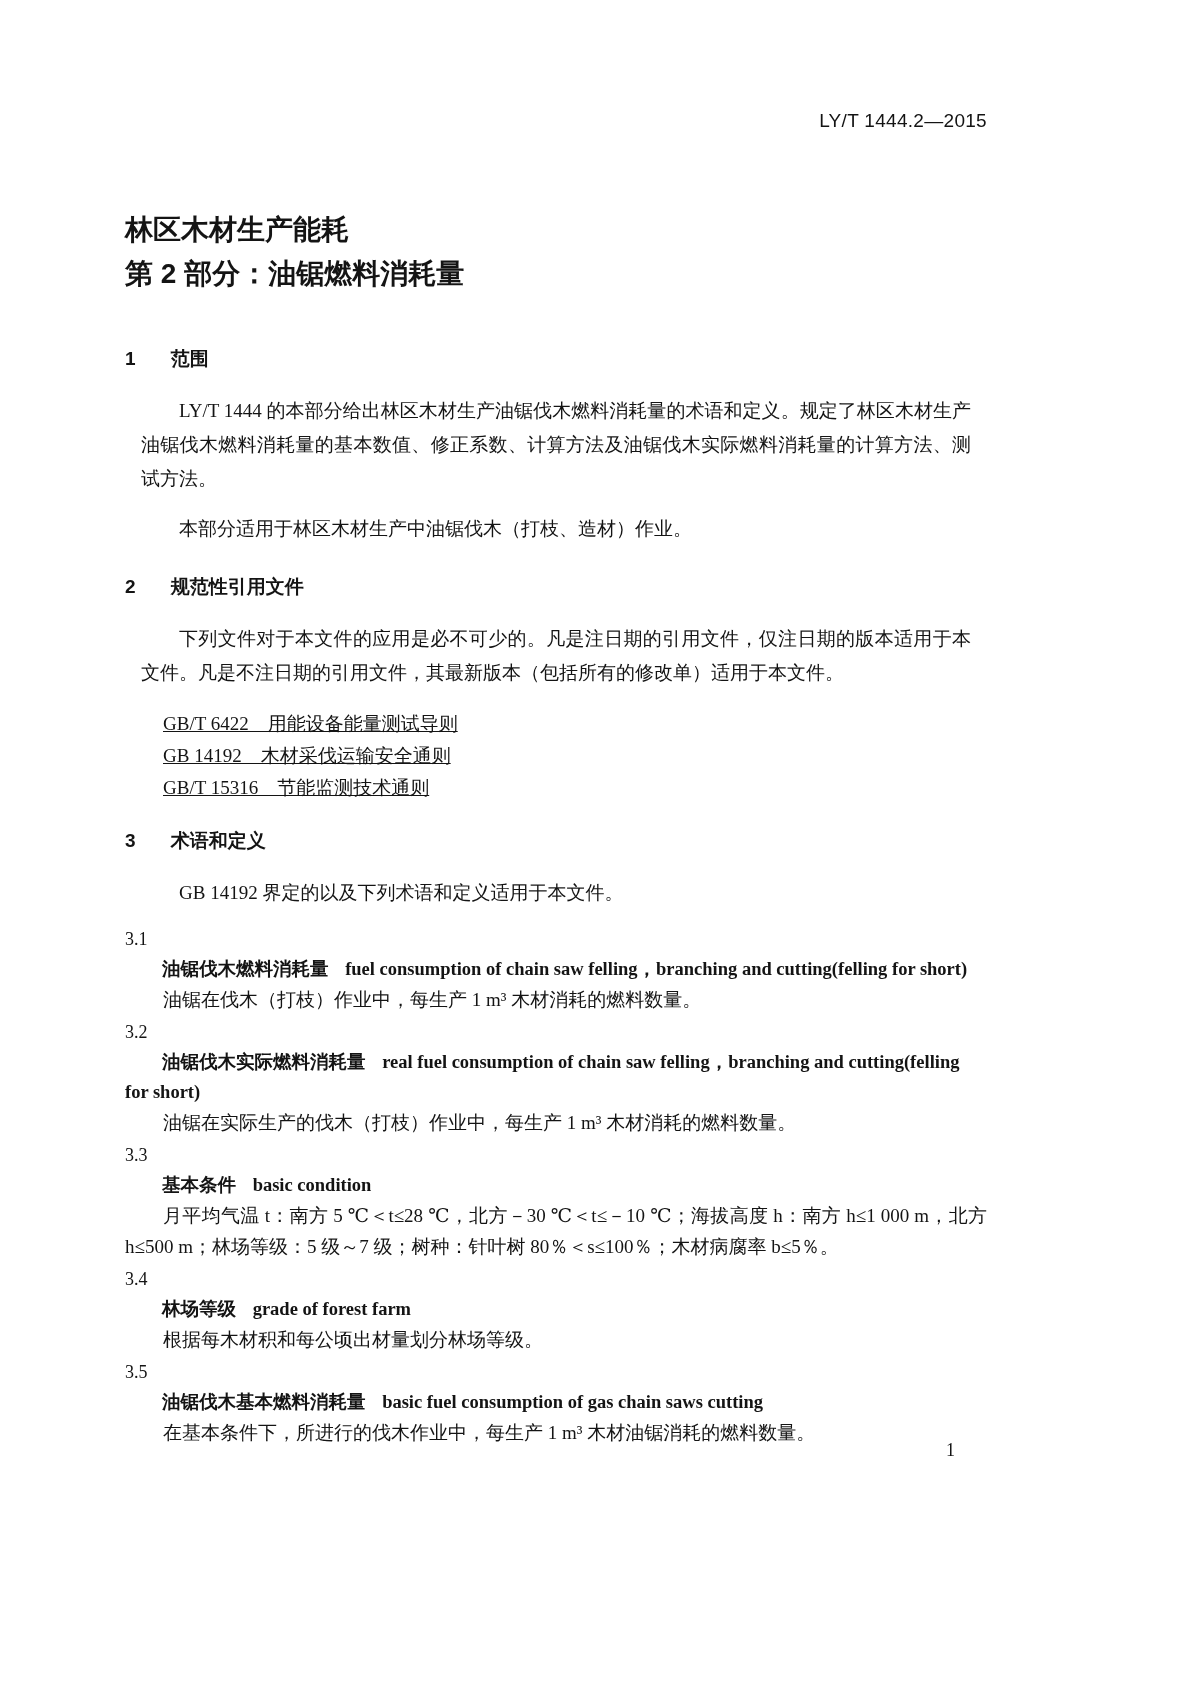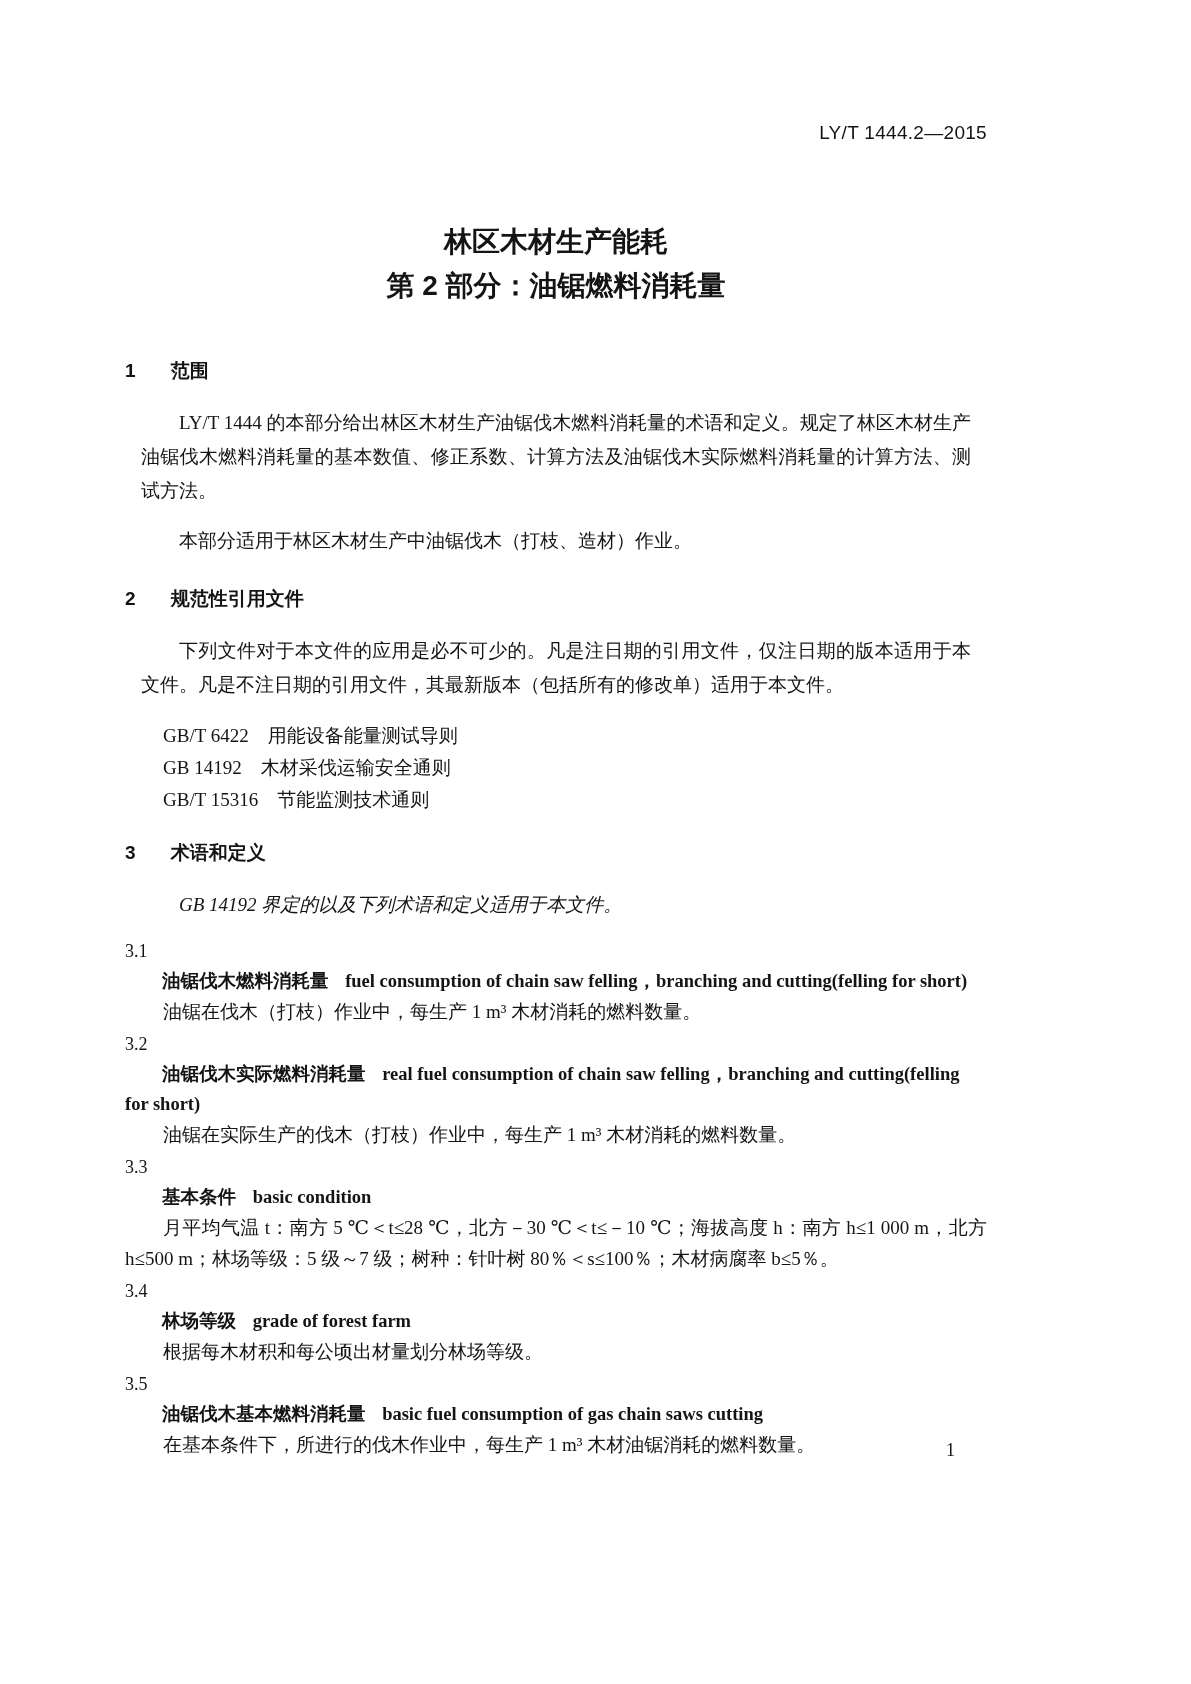--- a/index.html
+++ b/index.html
@@ -10,34 +10,34 @@
     font-family: "Liberation Serif", "DejaVu Serif", serif;
   }
   .page {
     position: relative;
     width: 1191px; height: 1684px;
     background: #ffffff;
     overflow: hidden;
   }
   .content {
     position: absolute;
-    left: 125px; top: 12px;
+    left: 125px; top: 0;
     width: 862px;
   }
   .running-head {
     margin-top: 110px;
     text-align: right;
     font-family: "Liberation Sans", "DejaVu Sans", sans-serif;
     font-size: 19px;
     font-weight: 500;
     letter-spacing: 0.3px;
   }
   .doc-title {
     margin-top: 80px;
-    text-align: center;
+    text-align: left;
     font-family: "Liberation Sans", "DejaVu Sans", sans-serif;
     font-weight: 700;
     font-size: 28px;
     line-height: 36px;
   }
   .title-line2 { margin-top: 8px; }
 
   .sec-heading {
     margin: 28px 0 22px 0;
     font-family: "Liberation Sans", "DejaVu Sans", sans-serif;
@@ -49,23 +49,23 @@
   .section-terms .sec-heading { margin-top: 24px; }
   .sec-num { display: inline-block; margin-right: 30px; }
 
   .para {
     margin: 16px;
     font-size: 19px;
     line-height: 34px;
     text-indent: 2em;
     text-align: justify;
   }
-  .intro-para { line-height: 33px; font-style: italic; }
+  .intro-para { line-height: 33px; }
 
-  .ref-list { margin-top: 18px; }
+  .ref-list { margin-top: 18px; text-decoration: underline; }
   .ref-line {
     margin: 0;
     font-size: 19px;
     line-height: 32px;
     text-indent: 2em;
   }
 
   .term-entry { margin-top: 3px; }
   .term-num {
     font-family: Liberation Serif, serif;

